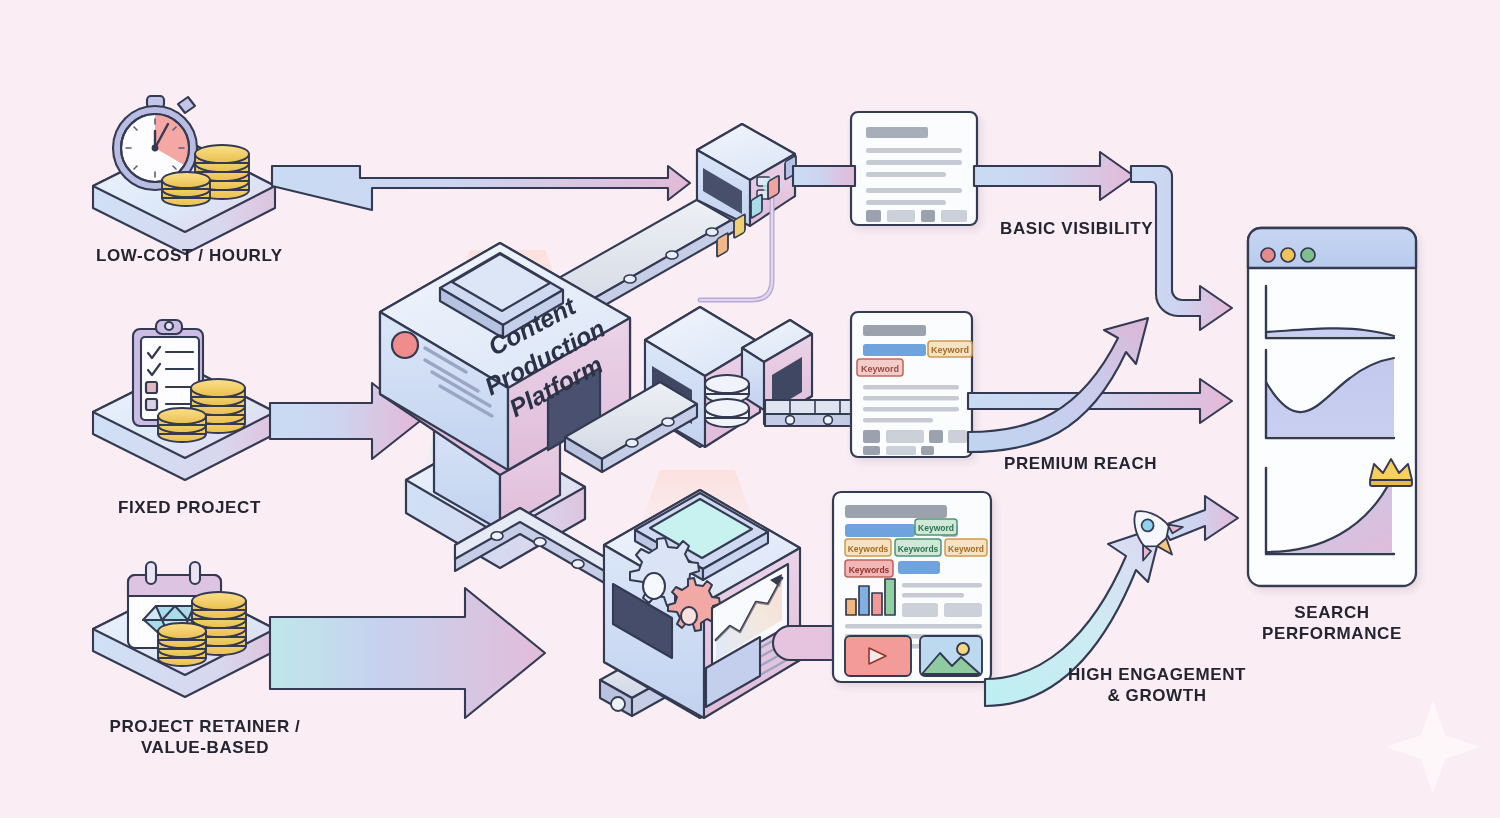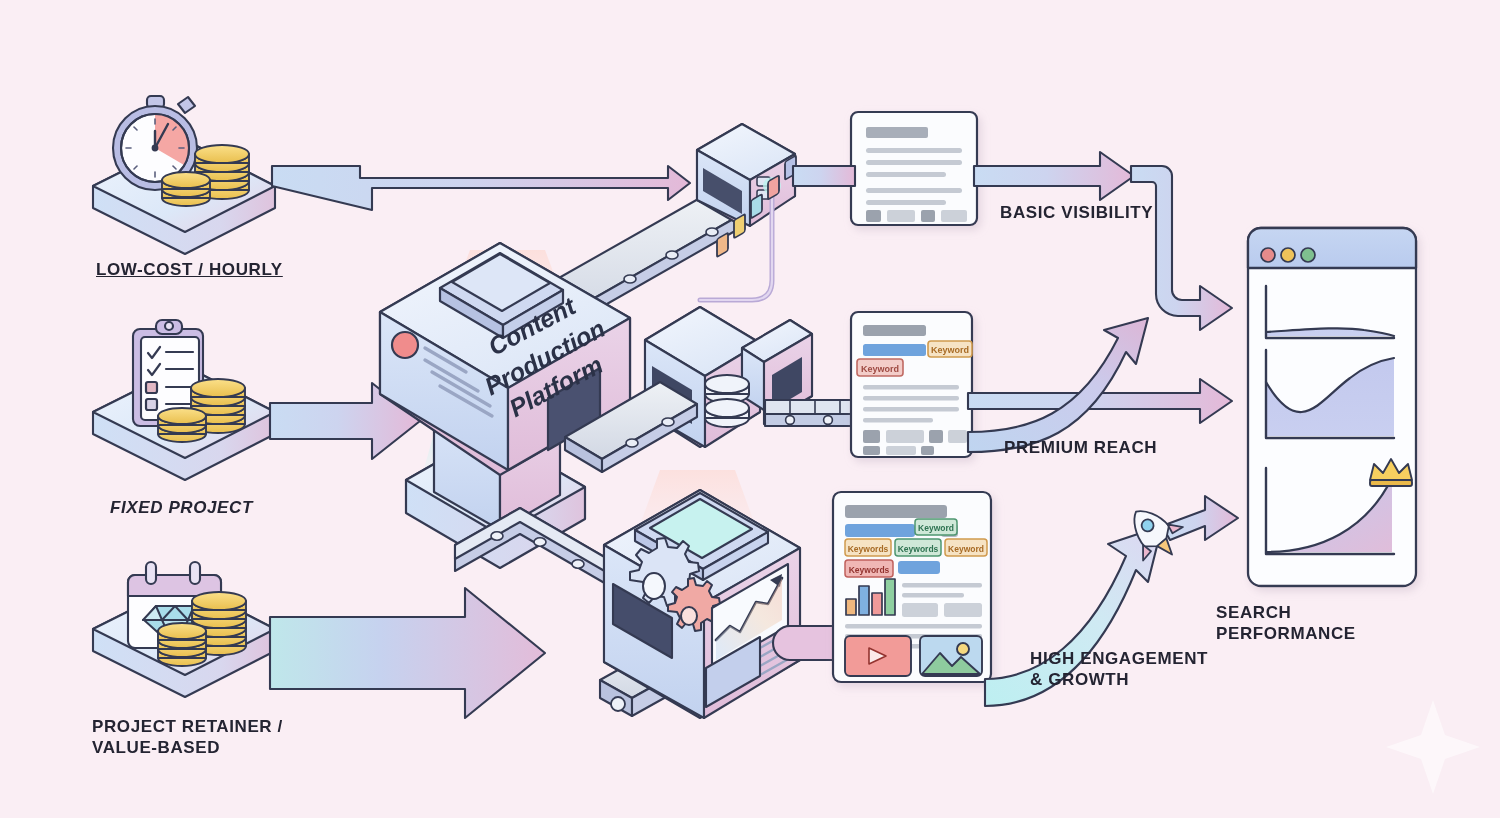--- a/index.html
+++ b/index.html
@@ -27,23 +27,23 @@
   .lbl {
     position: absolute;
     font-family: "Liberation Sans", sans-serif;
     font-weight: bold;
     color: #242432;
     letter-spacing: 0.6px;
     white-space: pre-line;
     line-height: 1.22;
   }
   .lbl-in   { font-size: 17px; }
-  .lbl-out  { font-size: 17px; }
-  .lbl-fin  { font-size: 17px; text-align: left; }
-  .lbl-c    { }
+  .lbl-out  { font-size: 17px; margin-top: 16px; }
+  .lbl-fin  { font-size: 17px; text-align: center; }
+  .lbl-c    { text-align: center; }
 </style>
 </head>
 <body>
 
 <div id="stage">
 
   <svg id="scene" viewBox="0 0 1500 818" xmlns="http://www.w3.org/2000/svg">
     <defs>
       <linearGradient id="gArrowH" x1="0" y1="0" x2="1" y2="0">
         <stop offset="0%" stop-color="#c9dcf3"></stop>
@@ -651,22 +651,22 @@
         </g>
         <g stroke-width="1.9">
           <path d="M1370 480 L1374 464 L1383 473 L1391 459 L1399 473 L1408 464 L1412 480 Z" fill="#f7cf5f"></path>
           <rect x="1370" y="480" width="42" height="6" rx="2" fill="#eab94a"></rect>
         </g>
       </g>
 
     </g>
   </svg>
 
-  <div class="lbl lbl-in" style="left:96px;  top:260px;text-decoration:underline;">LOW-COST / HOURLY</div>
-  <div class="lbl lbl-in" style="left:110px; top:498px;font-style:italic;">FIXED PROJECT</div>
+  <div class="lbl lbl-in" style="left:96px;  top:246px;">LOW-COST / HOURLY</div>
+  <div class="lbl lbl-in" style="left:118px; top:498px;">FIXED PROJECT</div>
   <div class="lbl lbl-in lbl-c" style="left:92px; top:717px; width:226px;">PROJECT RETAINER /
 VALUE-BASED</div>
 
   <div class="lbl lbl-out" style="left:1000px; top:203px;">BASIC VISIBILITY</div>
   <div class="lbl lbl-out" style="left:1004px; top:438px;">PREMIUM REACH</div>
   <div class="lbl lbl-out lbl-c" style="left:1030px; top:649px; width:254px;">HIGH ENGAGEMENT
 &amp; GROWTH</div>
 
   <div class="lbl lbl-fin" style="left:1216px; top:603px; width:232px;">SEARCH
 PERFORMANCE</div>

